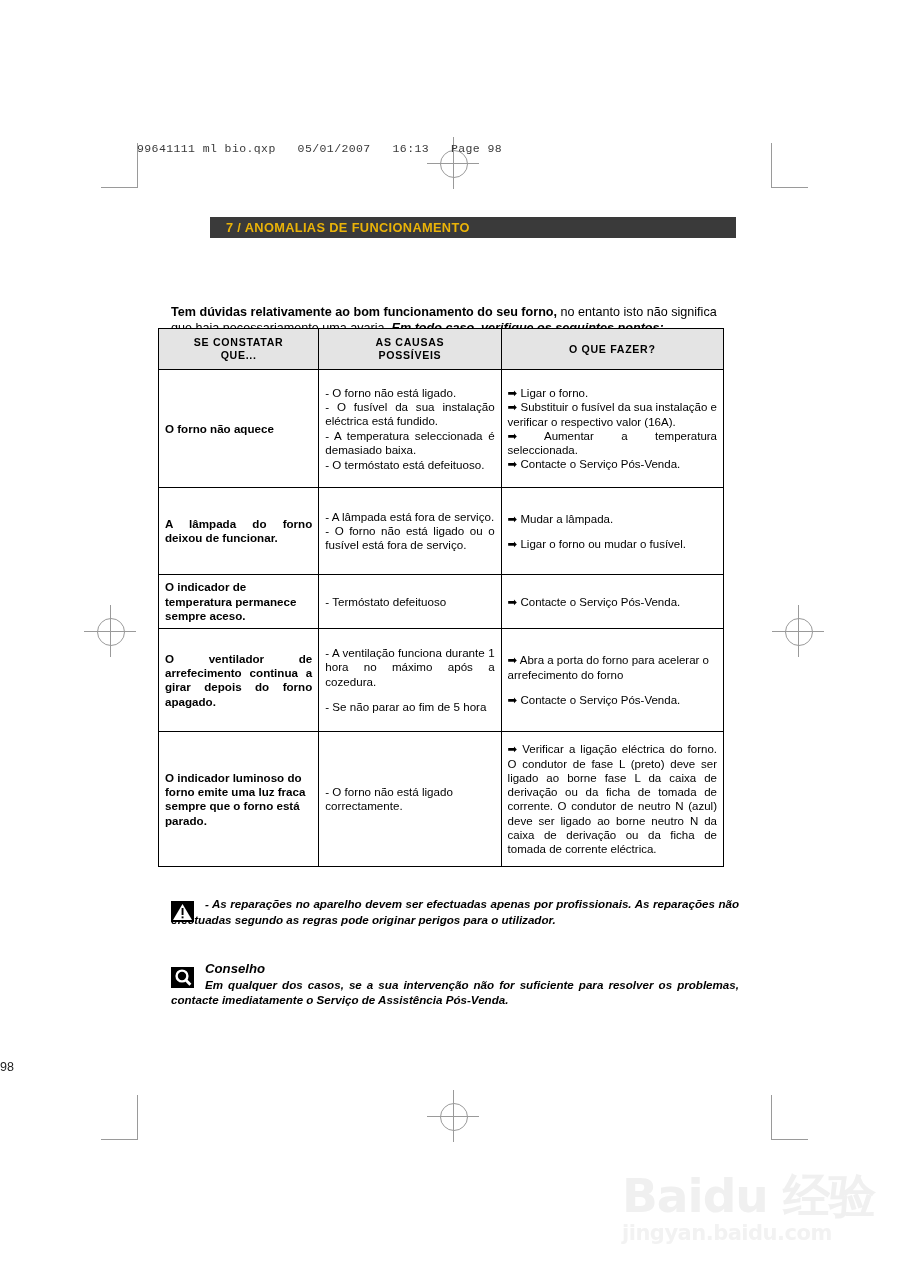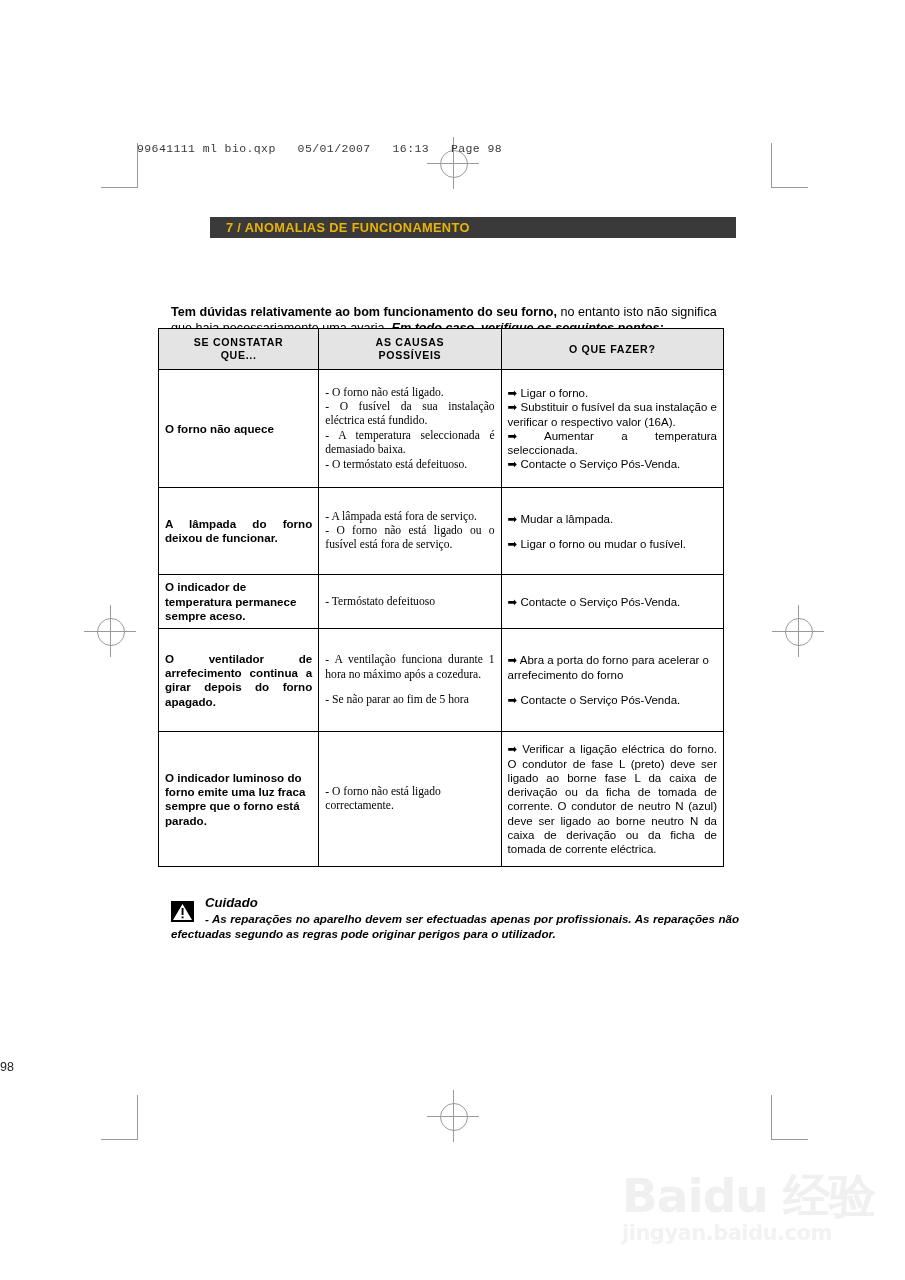--- a/index.html
+++ b/index.html
@@ -140,21 +140,21 @@
   .col-c { width: 222px; }
 
   td.symptom {
     font-weight: bold;
     font-size: 11.6px;
     padding-left: 9px;
     padding-right: 7px;
     line-height: 1.3;
   }
   td.symptom.justify { text-align: justify; }
-  td.cause { font-size: 11.6px; font-family: Liberation Serif, serif; }
+  td.cause { font-size: 11.6px; }
   td.cause.justify { text-align: justify; }
   td.action { font-size: 11.6px; }
   td.action.justify { text-align: justify; }
 
   .ln { display: block; }
   .ln.spacer { height: 11px; }
   .arrow { font-size: 11.5px; }
 
   
   .note {
@@ -355,24 +355,32 @@
     </tbody>
   </table>
 
   <div class="note note-cuidado">
     <svg class="note-icon" viewBox="0 0 24 24">
       <rect x="0" y="2" width="23" height="21" fill="#000"></rect>
       <polygon points="11.5,5 21,21 2,21" fill="#fff"></polygon>
       <rect x="10.6" y="9" width="1.9" height="7" fill="#000"></rect>
       <rect x="10.6" y="17.4" width="1.9" height="1.9" fill="#000"></rect>
     </svg>
-    <div class="note-head">Cuidado</div>
     <div class="note-body">- As reparações no aparelho devem ser efectuadas apenas por profissionais. As reparações não efectuadas segundo as regras pode originar perigos para o utilizador.</div>
   </div>
 
+  <div class="note note-conselho">
+    <svg class="note-icon" viewBox="0 0 24 24">
+      <rect x="0" y="2" width="23" height="21" fill="#000"></rect>
+      <circle cx="11" cy="11" r="5.4" fill="none" stroke="#fff" stroke-width="2.4"></circle>
+      <line x1="14.6" y1="14.8" x2="19.4" y2="19.8" stroke="#fff" stroke-width="2.8"></line>
+    </svg>
+    <div class="note-head">Conselho</div>
+    <div class="note-body">Em qualquer dos casos, se a sua intervenção não for suficiente para resolver os problemas, contacte imediatamente o Serviço de Assistência Pós-Venda.</div>
+  </div>
 
   <div class="pagenum">98</div>
 </div>
 
 <div class="watermark">
   <div class="wm-top">Baidu 经验</div>
   <div class="wm-bot">jingyan.baidu.com</div>
 </div>
 
 </body></html>

